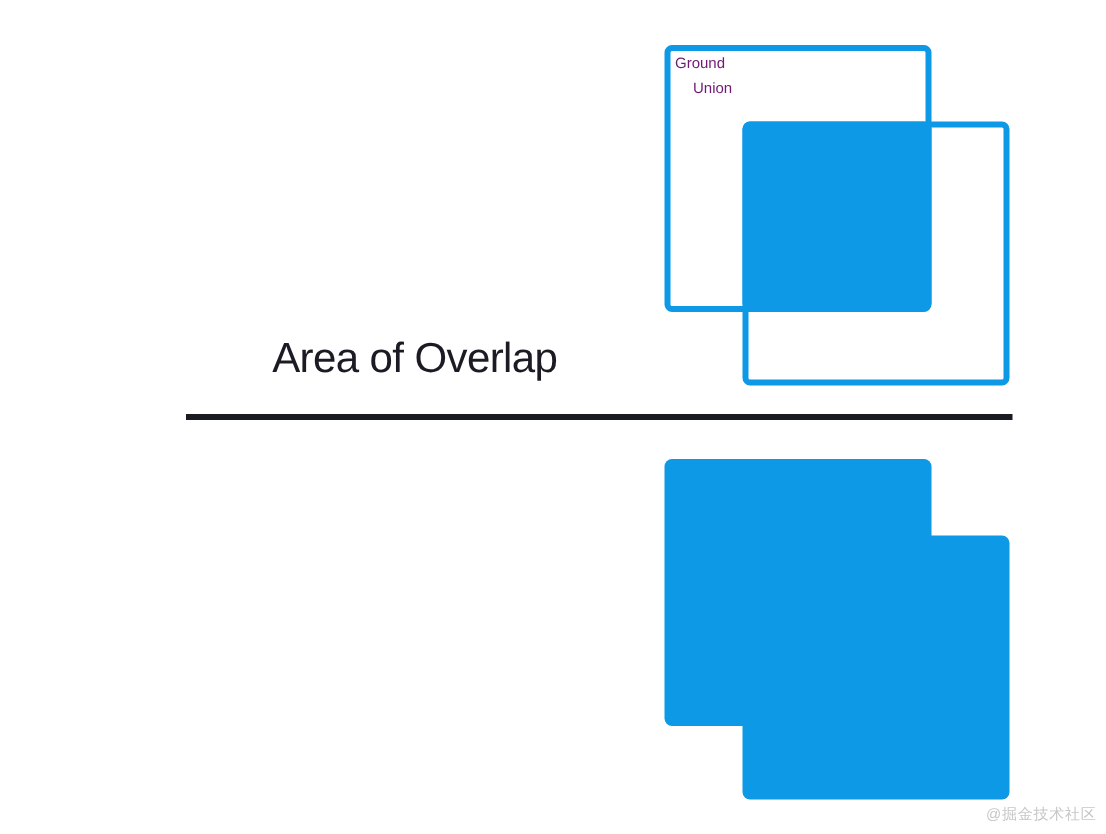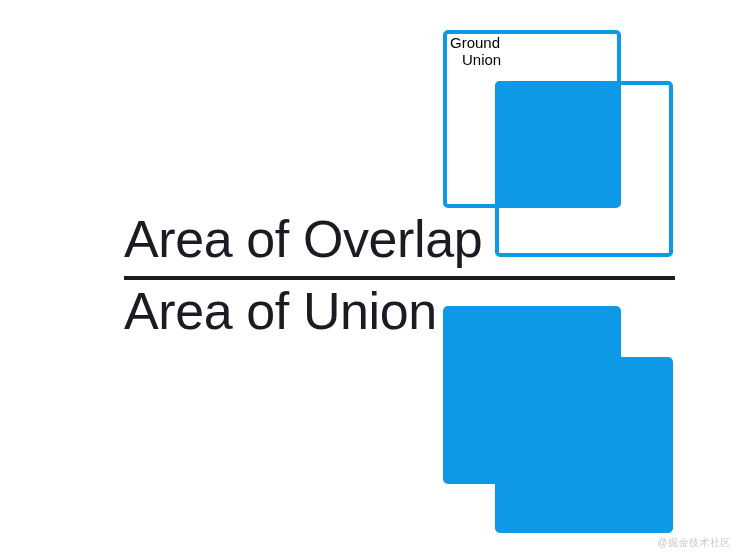--- a/index.html
+++ b/index.html
@@ -38,21 +38,21 @@
     white-space: nowrap;
   }
   #fraction {
     position: absolute;
     left: 124px;
     top: 214px;
     width: 551px;
   }
   #numerator, #denominator {
     text-align: center;
-    font-size: 52px;
+    font-size: 28px;
     font-weight: 400;
     color: #1b1b24;
     white-space: nowrap;
     letter-spacing: -0.4px;
   }
   #numerator {
     height: 54px;
     line-height: 50px;
     padding-right: 246px;
     box-sizing: border-box;
@@ -101,23 +101,23 @@
     position: absolute;
     left: 495px;
     top: 81px;
     width: 126px;
     height: 126px;
     background: #0d99e5;
     border-radius: 5px;
   }
   .box-label {
     position: absolute;
-    font-size: 15px;
+    font-size: 10px;
     line-height: 17px;
-    color: #000000;
+    color: #701a75;
     white-space: nowrap;
   }
   #ground-truth-label {
     left: 450px;
     top: 34px;
     text-align: left;
     width: 70px;
   }
   #ground-truth-label .l2 { display: block; padding-left: 12px; }
   #dnn-result-label {
@@ -168,21 +168,20 @@
 </head>
 <body>
 
 <div id="canvas">
 
   <div id="formula">
 
     <div id="fraction">
       <div id="numerator">Area of Overlap</div>
       <div id="fraction-bar"></div>
-      <div id="denominator">Area of Union</div>
     </div>
   </div>
 
   <div id="overlap-diagram">
 
     <div id="ground-truth-box" class="outline-box"></div>
 
     <div id="dnn-result-box" class="outline-box"></div>
 
     <div id="overlap-fill"></div>

